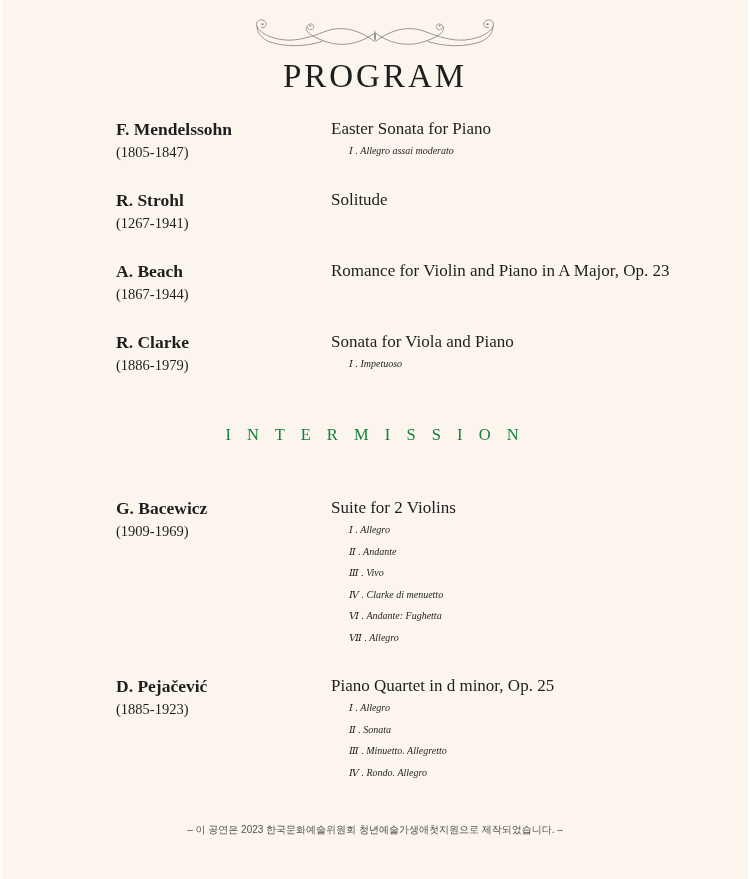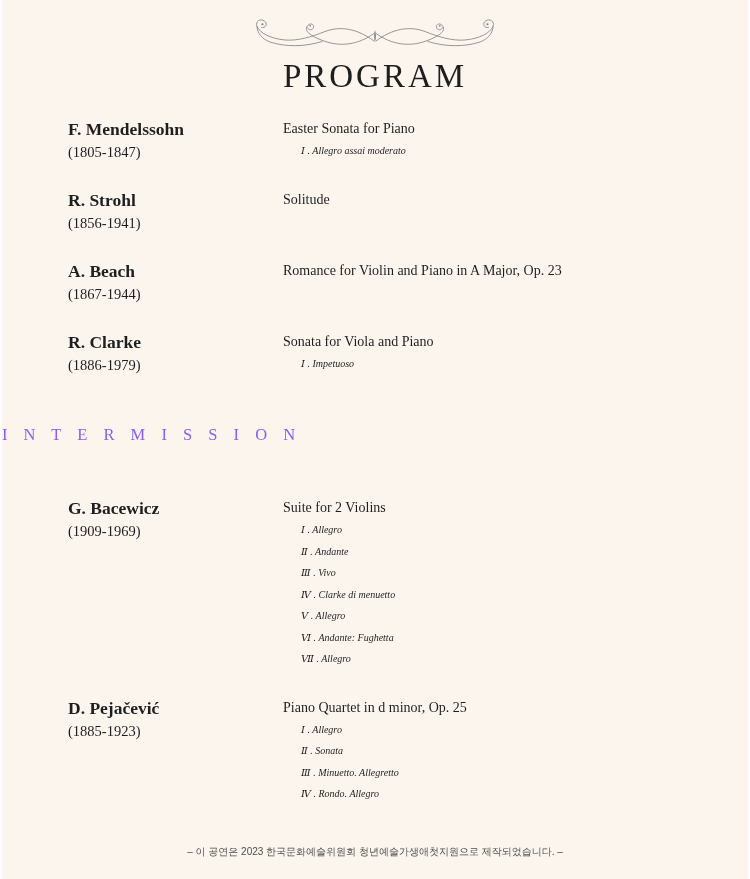--- a/index.html
+++ b/index.html
@@ -22,41 +22,41 @@
   }
   .header{text-align:center;}
   .ornament{display:block;margin:0 auto;width:250px;height:38px;}
   .page-title{
     font-size:33px;
     letter-spacing:3px;
     line-height:36px;
     margin-top:2px;
     font-weight:400;
   }
-  .list{padding-left:66px;padding-right:30px;margin-top:24px;}
+  .list{padding-left:114px;padding-right:30px;margin-top:24px;}
   .entry{display:flex;margin-bottom:27px;}
   .entry:last-child{margin-bottom:0;}
   .col-left{width:215px;flex:none;}
   .composer{font-size:17.5px;font-weight:bold;line-height:22px;}
   .dates{font-size:14.5px;line-height:20px;margin-top:2px;}
   .col-right{flex:1;}
-  .piece{font-size:14px;line-height:22px;}
+  .piece{font-size:17px;line-height:22px;}
   .movement{
     font-style:italic;
     font-size:10px;
     line-height:21.5px;
     padding-left:18px;
   }
   .intermission{
-    text-align:left;
+    text-align:center;
     font-size:16.5px;
     letter-spacing:6px;
     line-height:20px;
     margin:50px 0 52px 0;
-    color:#8b5cf6;
+    color:#15803d;
   }
   .footer{
     text-align:center;
     font-size:10px;
     line-height:18px;
     margin-top:38px;
     color:var(--footerInk);
     font-family:"Liberation Sans","DejaVu Sans",sans-serif;
   }
 </style>
@@ -94,21 +94,21 @@
       </div>
       <div class="col-right">
         <div class="piece">Easter Sonata for Piano</div>
         <div class="movement">Ⅰ . Allegro assai moderato</div>
       </div>
     </div>
 
     <div class="entry">
       <div class="col-left">
         <div class="composer">R. Strohl</div>
-        <div class="dates">(1856-1941)</div>
+        <div class="dates">(1267-1941)</div>
       </div>
       <div class="col-right">
         <div class="piece">Solitude</div>
       </div>
     </div>
 
     <div class="entry">
       <div class="col-left">
         <div class="composer">A. Beach</div>
         <div class="dates">(1867-1944)</div>
@@ -139,21 +139,20 @@
       <div class="col-left">
         <div class="composer">G. Bacewicz</div>
         <div class="dates">(1909-1969)</div>
       </div>
       <div class="col-right">
         <div class="piece">Suite for 2 Violins</div>
         <div class="movement">Ⅰ . Allegro</div>
         <div class="movement">Ⅱ . Andante</div>
         <div class="movement">Ⅲ . Vivo</div>
         <div class="movement">Ⅳ . Clarke di menuetto</div>
-        <div class="movement">Ⅴ . Allegro</div>
         <div class="movement">Ⅵ . Andante: Fughetta</div>
         <div class="movement">Ⅶ . Allegro</div>
       </div>
     </div>
 
     <div class="entry">
       <div class="col-left">
         <div class="composer">D. Pejačević</div>
         <div class="dates">(1885-1923)</div>
       </div>

